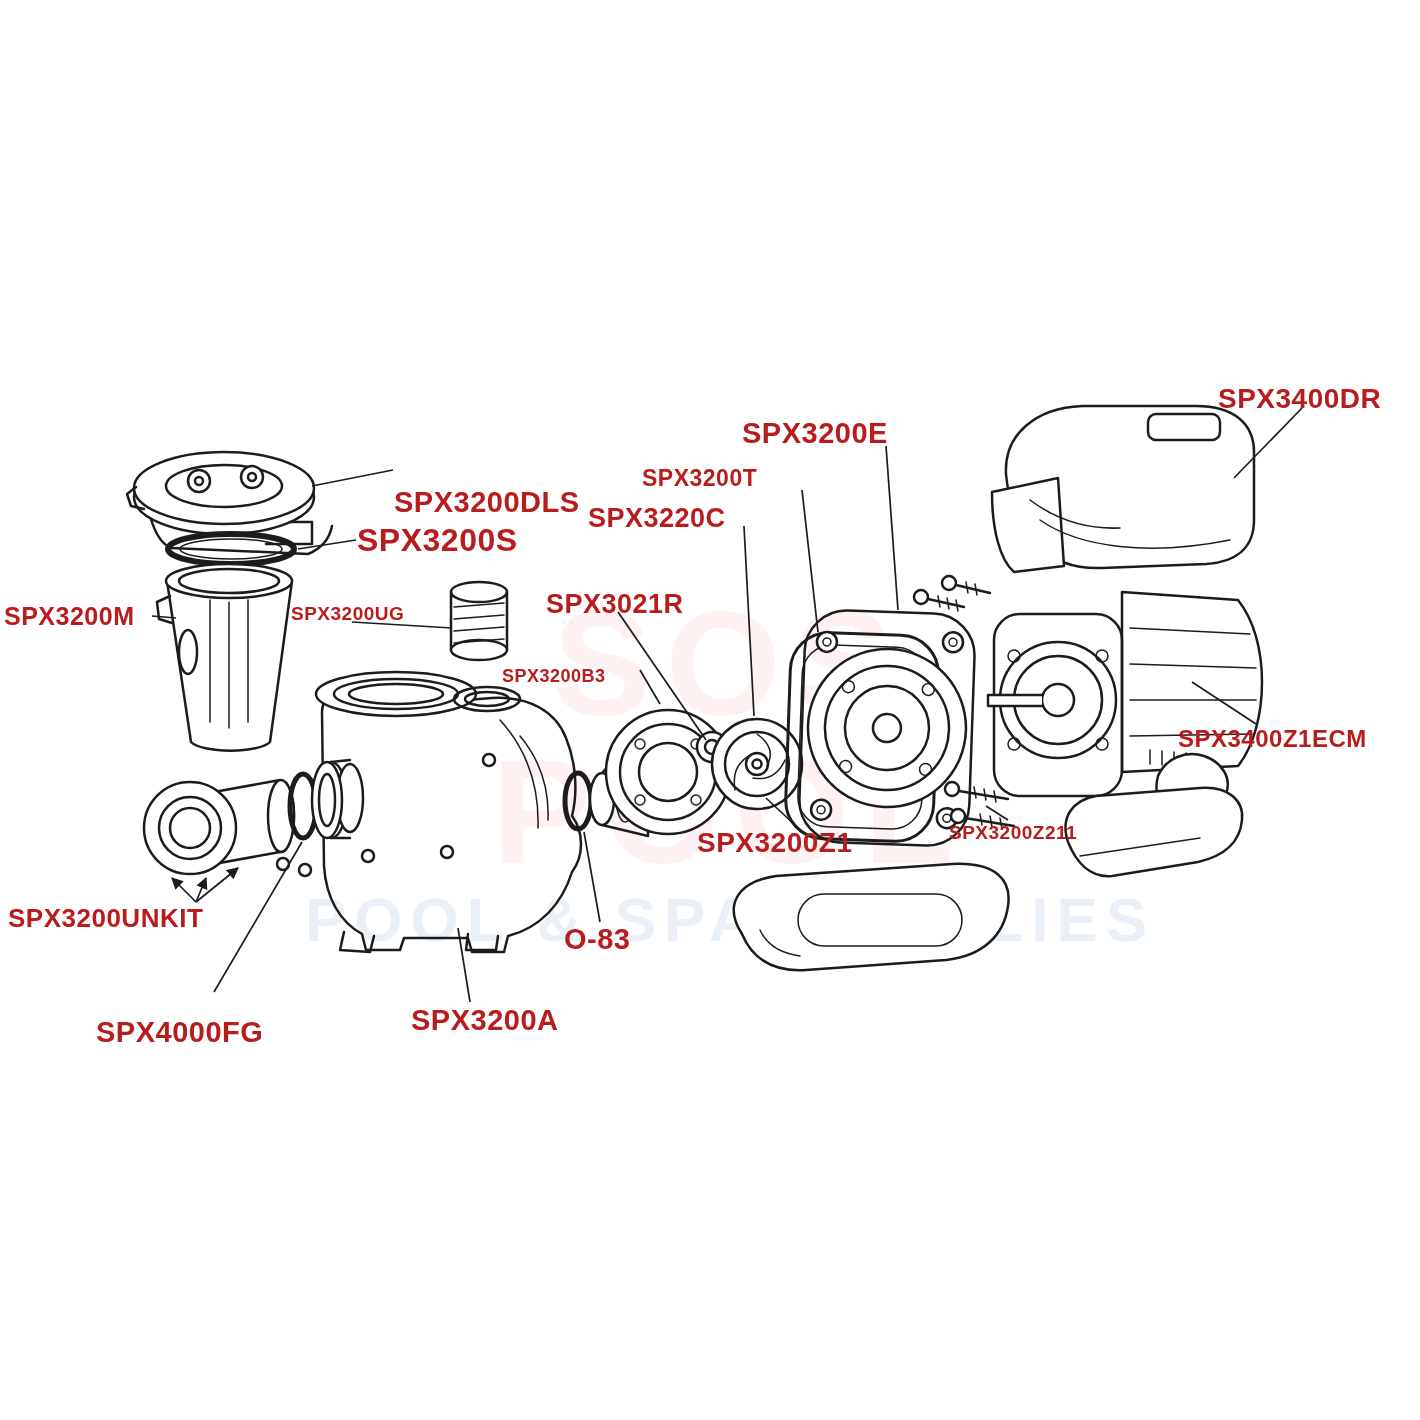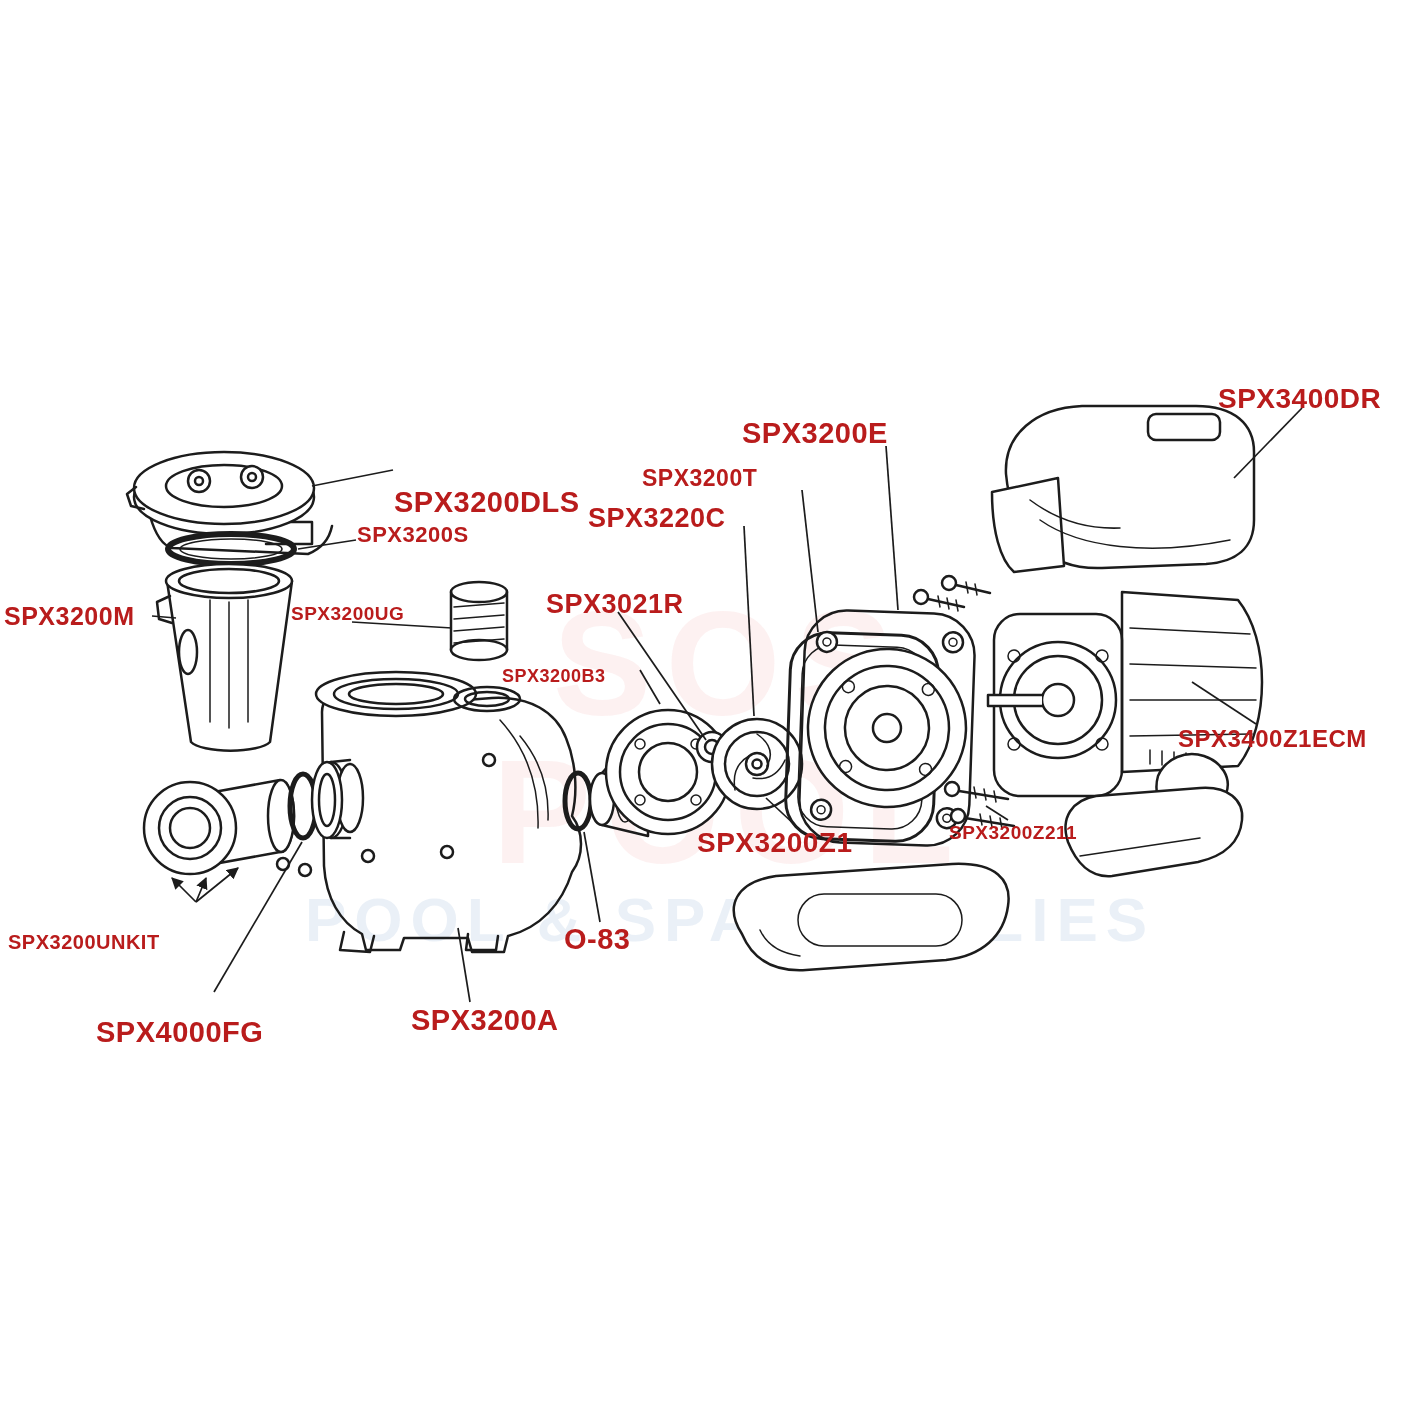--- a/index.html
+++ b/index.html
@@ -255,30 +255,30 @@
       <path class="leader" d="M196 902 L172 878" marker-end="url(#arr)"></path>
       <path class="leader" d="M196 902 L206 878" marker-end="url(#arr)"></path>
       <path class="leader" d="M196 902 L238 868" marker-end="url(#arr)"></path>
       <path class="leader" d="M600 922 L584 832"></path>
       <path class="leader" d="M214 992 L302 842"></path>
       <path class="leader" d="M470 1002 L458 928"></path>
     </g>
   </svg>
 
   <div class="lbl" style="left:394px; top:456px; font-size:29px;margin-top:30px;">SPX3200DLS</div>
-  <div class="lbl" style="left:357px; top:522px; font-size:22px;">SPX3200S</div>
+  <div class="lbl" style="left:357px; top:522px; font-size:32px;">SPX3200S</div>
   <div class="lbl" style="left:4px; top:602px; font-size:25px;">SPX3200M</div>
   <div class="lbl" style="left:291px; top:603px; font-size:19px;">SPX3200UG</div>
   <div class="lbl" style="left:537px; top:589px; font-size:27px;margin-left:9px;">SPX3021R</div>
   <div class="lbl" style="left:502px; top:657px; font-size:18px;margin-top:9px;">SPX3200B3</div>
   <div class="lbl" style="left:742px; top:417px; font-size:29px;">SPX3200E</div>
   <div class="lbl" style="left:642px; top:465px; font-size:23px;">SPX3200T</div>
   <div class="lbl" style="left:588px; top:503px; font-size:27px;">SPX3220C</div>
   <div class="lbl" style="left:1218px; top:383px; font-size:28px;">SPX3400DR</div>
   <div class="lbl" style="left:1178px; top:725px; font-size:24px;">SPX3400Z1ECM</div>
   <div class="lbl" style="left:697px; top:827px; font-size:28px;">SPX3200Z1</div>
   <div class="lbl" style="left:949px; top:822px; font-size:19px;">SPX3200Z211</div>
-  <div class="lbl" style="left:8px; top:903px; font-size:20px;margin-top:28px;">SPX3200UNKIT</div>
+  <div class="lbl" style="left:8px; top:903px; font-size:26px;">SPX3200UNKIT</div>
   <div class="lbl" style="left:564px; top:923px; font-size:29px;">O-83</div>
   <div class="lbl" style="left:96px; top:1016px; font-size:29px;">SPX4000FG</div>
   <div class="lbl" style="left:411px; top:1004px; font-size:29px;">SPX3200A</div>
 
 </div>
 
 </body></html>

